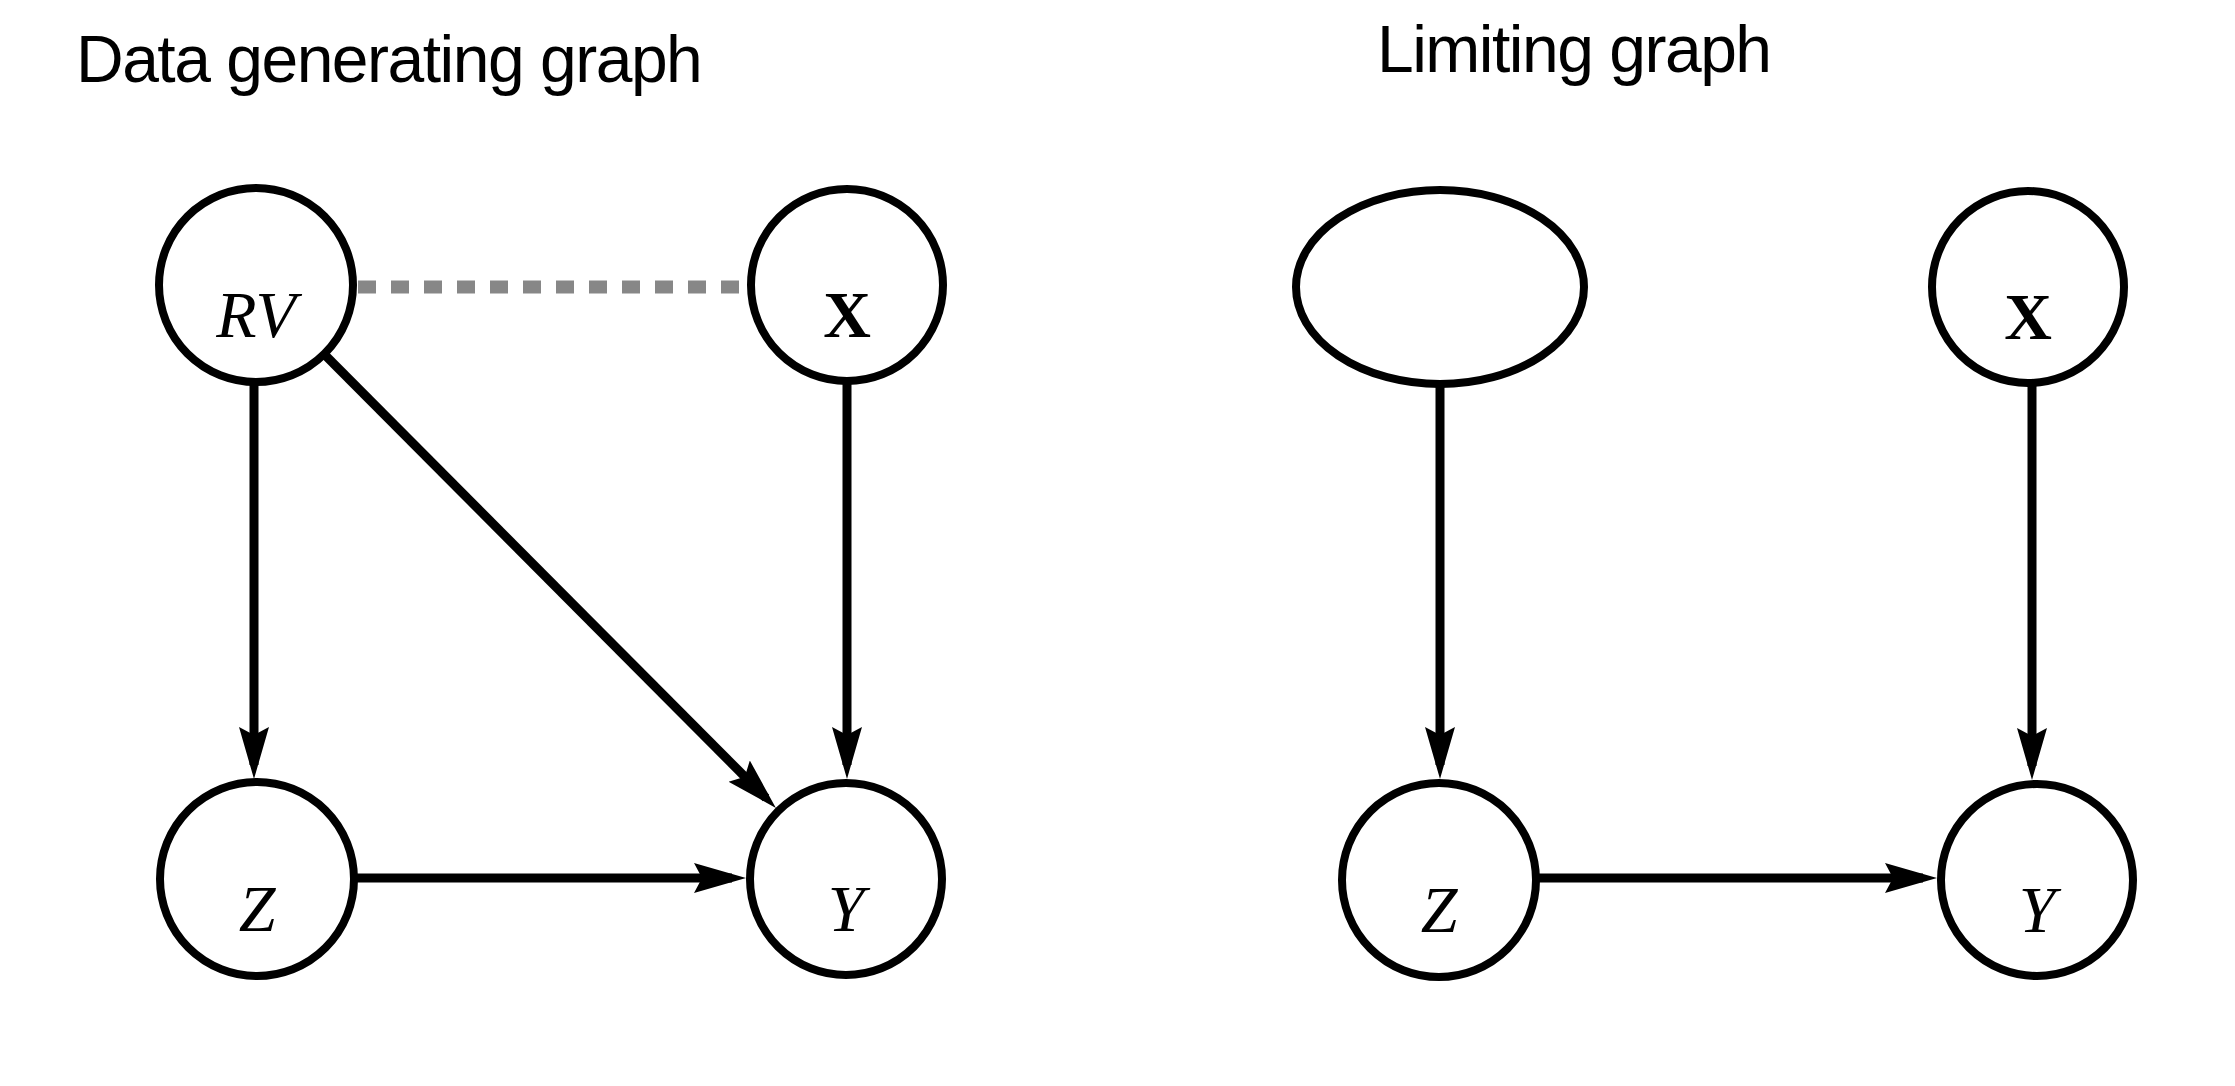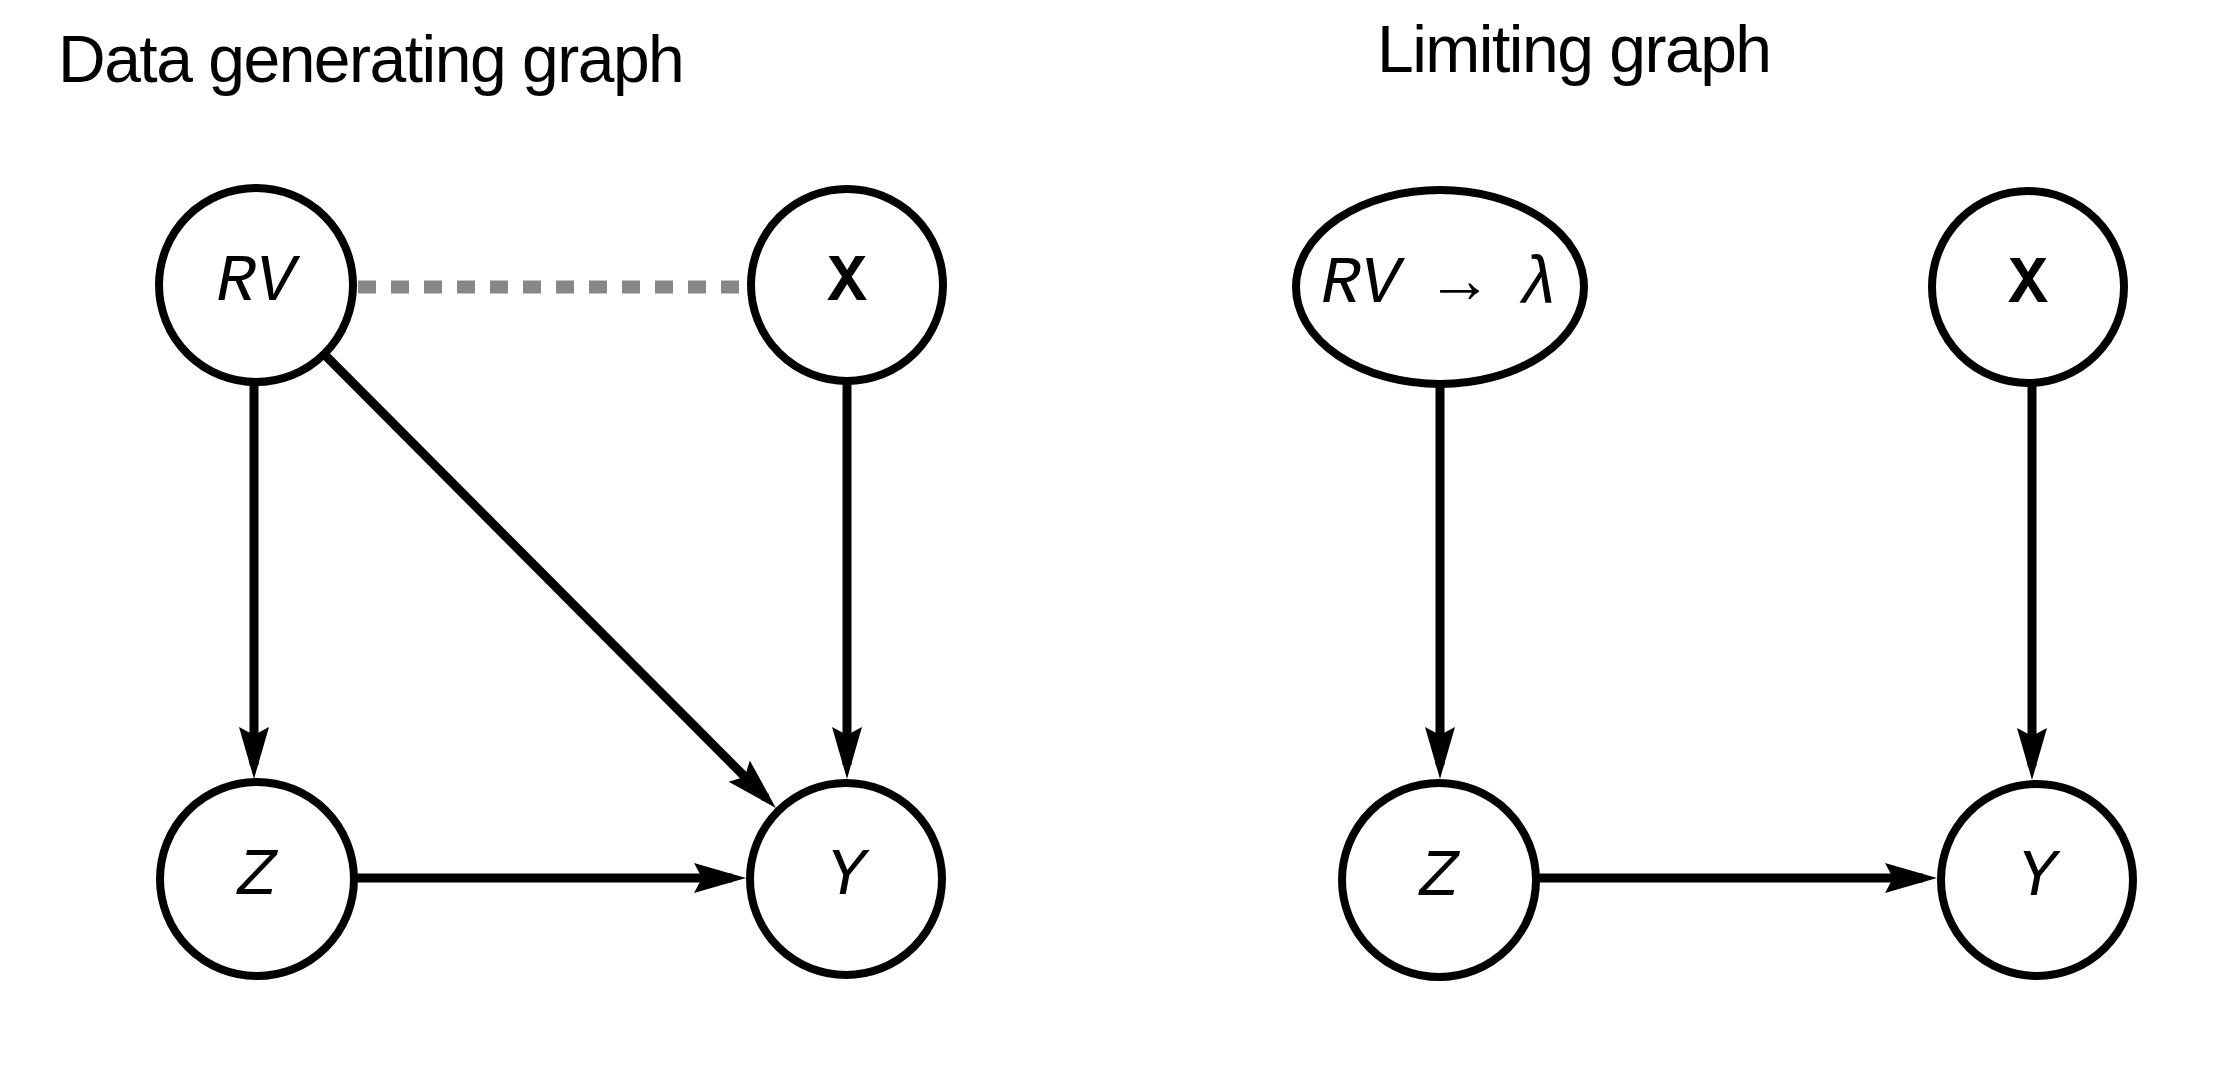--- a/index.html
+++ b/index.html
@@ -43,26 +43,27 @@
     font-family: "Liberation Sans", sans-serif;
     font-size: 66px;
     letter-spacing: -1.5px;
     color: #000000;
     white-space: nowrap;
     line-height: 1;
   }
   .node-label {
     position: absolute;
     transform: translate(-50%, -53%);
-    font-family: Liberation Mono, monospace;
+    font-family: Liberation Serif, serif;
     font-style: italic;
     font-size: 66px;
     color: #000000;
     white-space: nowrap;
     line-height: 1;
+    margin-top: 32px;
   }
   .node-label.math-bold {
     font-style: normal;
     font-weight: bold;
   }
 </style>
 </head>
 <body>
 
 <div class="canvas">
@@ -94,26 +95,25 @@
       <circle class="node-shape" cx="2028" cy="287" r="96"></circle>
       <circle class="node-shape" cx="1439" cy="880" r="97"></circle>
       <circle class="node-shape" cx="2037" cy="880" r="96"></circle>
 
       <line class="edge" x1="1440" y1="387" x2="1440" y2="765" marker-end="url(#arrowhead)"></line>
       <line class="edge" x1="2032" y1="384" x2="2032" y2="766" marker-end="url(#arrowhead)"></line>
       <line class="edge" x1="1538" y1="878" x2="1923" y2="878" marker-end="url(#arrowhead)"></line>
     </g>
   </svg>
 
-  <div class="figure-title" style="left:58px; top:26px">Data generating graph</div>
+  <div class="figure-title" style="left:76px; top:26px">Data generating graph</div>
   <div class="figure-title" style="left:1377px; top:16px">Limiting graph</div>
 
   <div class="node-label" style="left:256px; top:285px">RV</div>
   <div class="node-label math-bold" style="left:847px; top:285px">X</div>
   <div class="node-label" style="left:257px; top:879px">Z</div>
   <div class="node-label" style="left:846px; top:879px">Y</div>
 
-  <div class="node-label" style="left:1440px; top:287px">RV → λ</div>
   <div class="node-label math-bold" style="left:2028px; top:287px">X</div>
   <div class="node-label" style="left:1439px; top:880px">Z</div>
   <div class="node-label" style="left:2037px; top:880px">Y</div>
 
 </div>
 
 </body></html>

